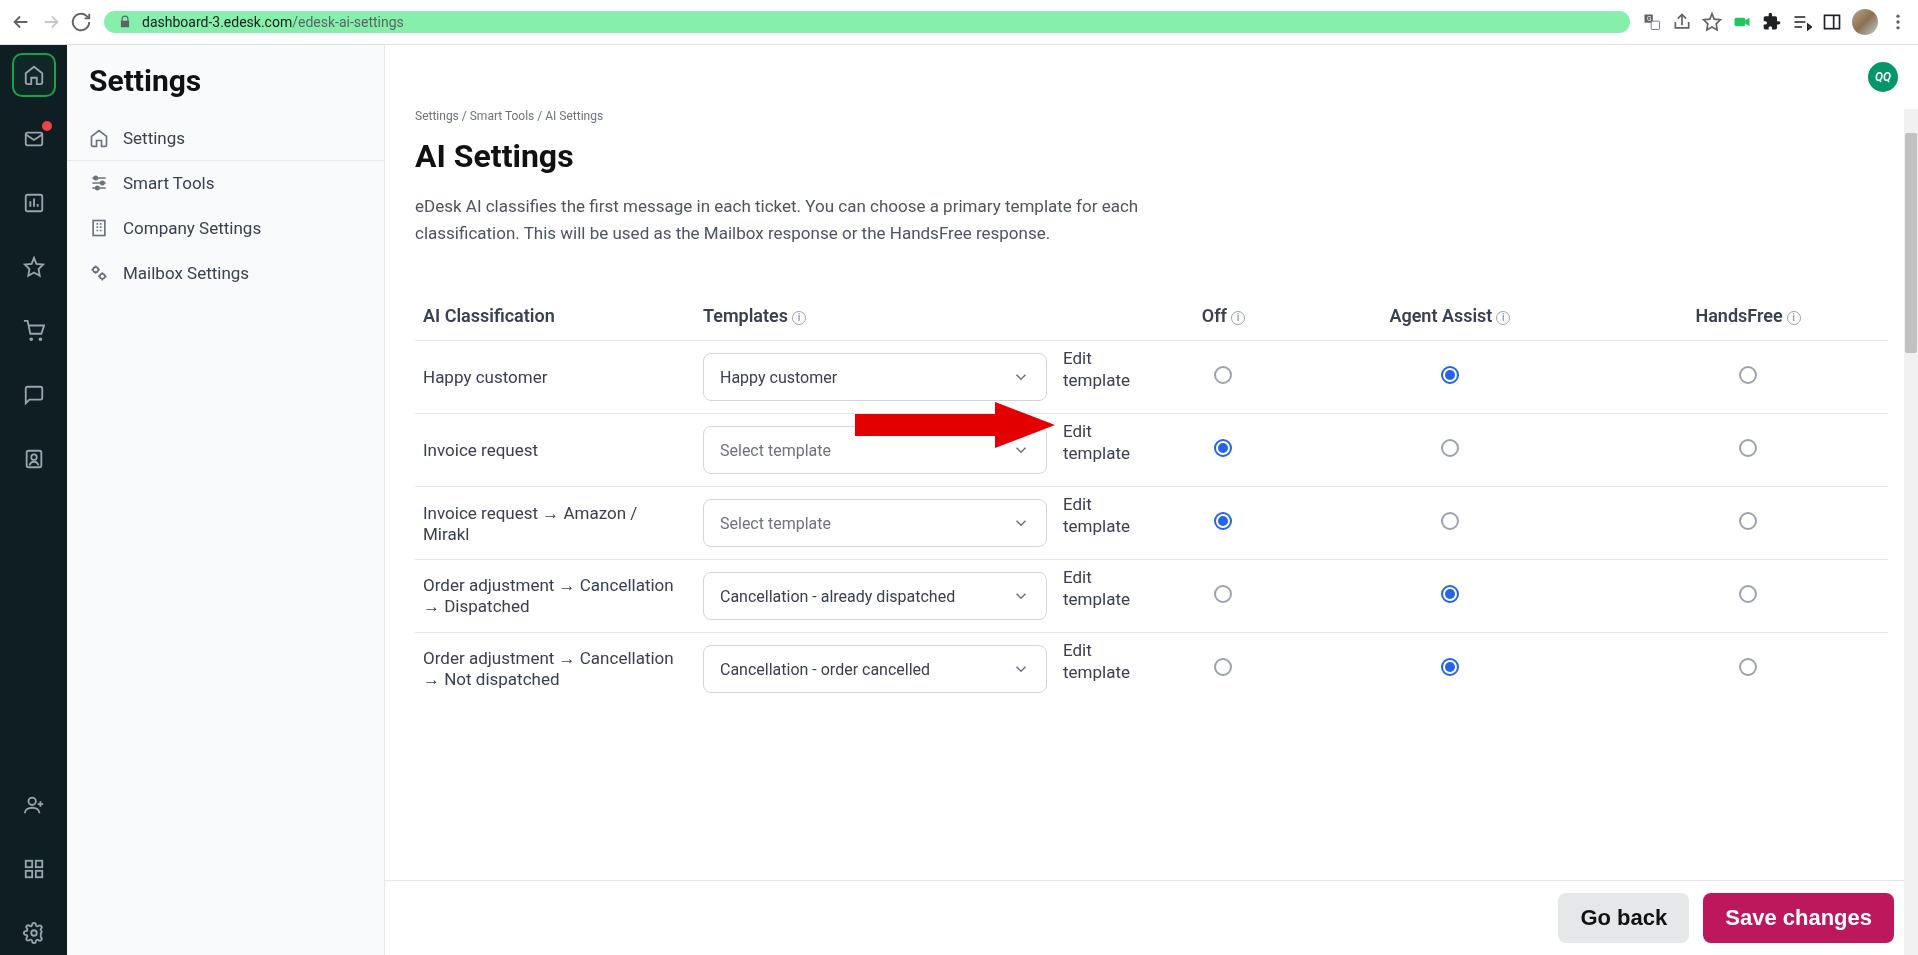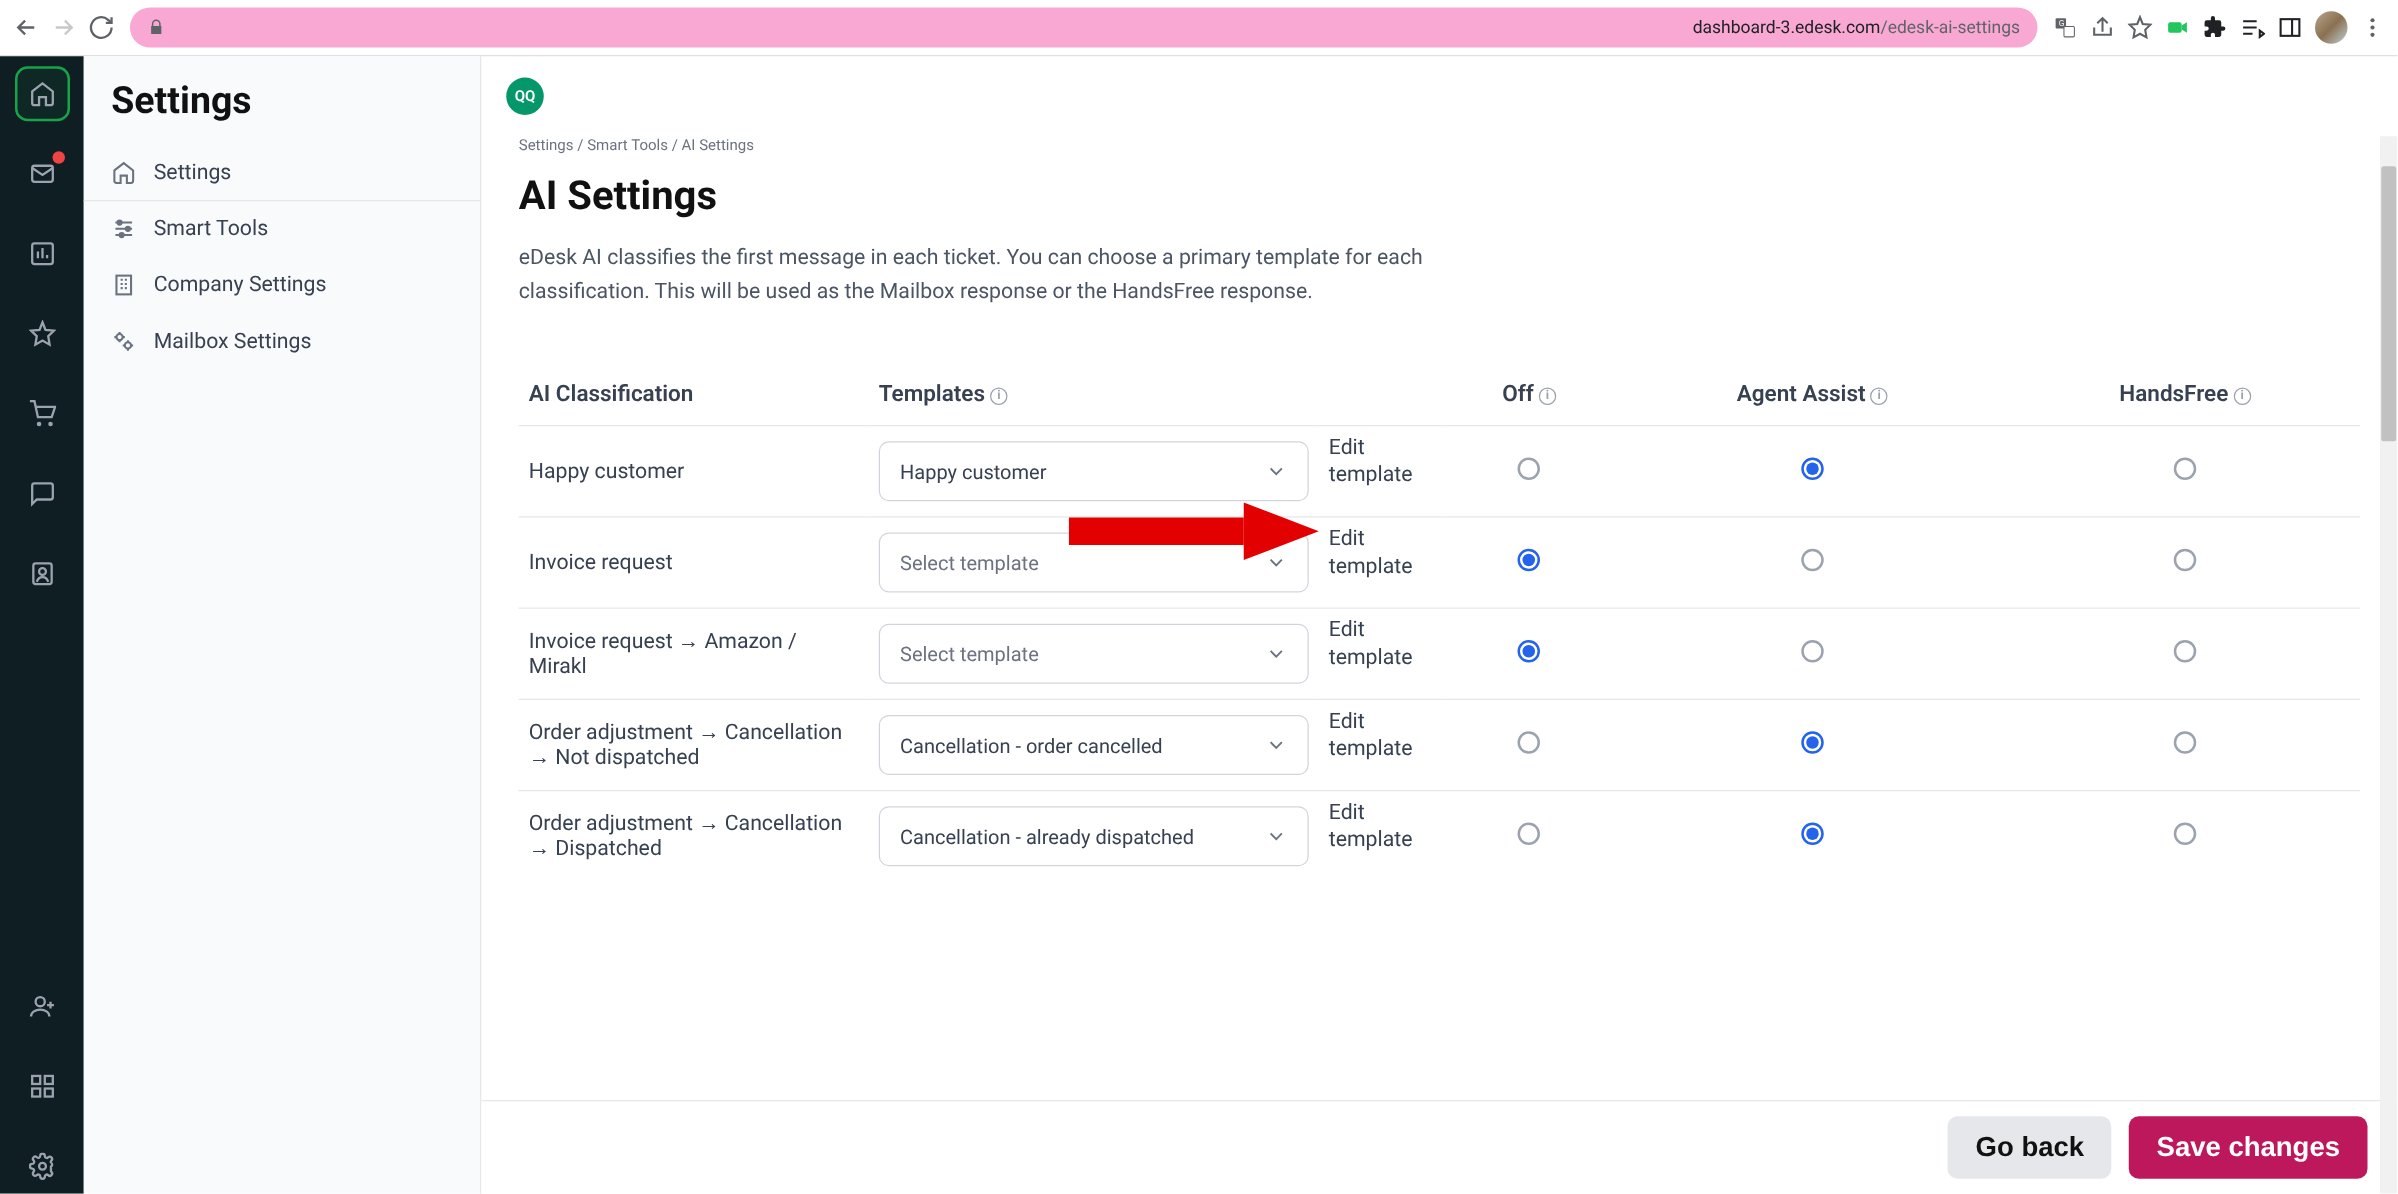--- a/index.html
+++ b/index.html
@@ -3,21 +3,21 @@
 <meta charset="utf-8">
 <style>
   * { box-sizing: border-box; margin: 0; padding: 0; }
   body { font-family: -apple-system, BlinkMacSystemFont, "Segoe UI", Roboto, Arial, sans-serif; background: #fff; }
   
   
   .browser-bar { height: 45px; background: #fff; display: flex; align-items: center; padding: 0 10px; border-bottom: 1px solid #e0e0e0; }
   .browser-nav { display: flex; gap: 8px; align-items: center; }
   .browser-nav svg { width: 22px; height: 22px; cursor: pointer; }
   .browser-nav .disabled { opacity: 0.35; }
-  .addr-bar { flex: 1; height: 32px; background: #f9a8d4; border-radius: 16px; margin: 0 12px; display: flex; align-items: center; padding: 0 14px; gap: 10px; color: #5f6368; font-size: 14px; justify-content: space-between; }
+  .addr-bar { flex: 1; height: 22px; background: #86efac; border-radius: 16px; margin: 0 12px; display: flex; align-items: center; padding: 0 14px; gap: 10px; color: #5f6368; font-size: 14px; }
   .addr-bar .lock { width: 14px; height: 14px; }
   .addr-domain { color: #202124; }
   .browser-actions { display: flex; gap: 10px; align-items: center; }
   .browser-actions svg, .browser-actions .icon-btn { width: 20px; height: 20px; cursor: pointer; }
   .avatar-chrome { width: 26px; height: 26px; border-radius: 50%; background: linear-gradient(135deg,#b8a890,#8a7050,#c0d0d8); }
   
   
   .app { display: flex; height: calc(100vh - 45px); }
   .rail { width: 67px; background: #0f1e23; display: flex; flex-direction: column; align-items: center; padding-top: 8px; gap: 20px; }
   .rail-item { width: 44px; height: 44px; display: flex; align-items: center; justify-content: center; border-radius: 10px; cursor: pointer; position: relative; }
@@ -27,21 +27,21 @@
   .rail-spacer { flex: 1; }
   
   .sidebar { width: 318px; background: #f9fafb; border-right: 1px solid #e5e7eb; padding-top: 18px; }
   .sidebar h1 { font-size: 30px; font-weight: 700; padding: 0 22px 18px; color: #111; }
   .side-nav { display: flex; flex-direction: column; }
   .side-item { display: flex; align-items: center; gap: 14px; padding: 12px 22px; cursor: pointer; color: #374151; font-size: 17px; border-bottom: 1px solid transparent;}
   .side-item:first-child { border-bottom: 1px solid #e5e7eb;}
   .side-item svg { width: 20px; height: 20px; stroke: #6b7280; fill: none; stroke-width: 2; }
   
   .main { flex: 1; overflow: hidden; position: relative; display: flex; flex-direction: column;}
-  .topbar { height: 64px; display: flex; align-items: center; justify-content: flex-start; padding: 0 20px; }
+  .topbar { height: 64px; display: flex; align-items: center; justify-content: flex-end; padding: 0 20px; font-style: italic; }
   .user-badge { width: 30px; height: 30px; border-radius: 50%; background: #059669; color:#fff; display:flex; align-items:center; justify-content:center; font-size:12px; font-weight:600;}
   
   .content { flex:1; overflow-y: auto; padding: 0 30px 100px; }
   .crumbs { color: #6b7280; font-size: 12px; margin-bottom: 14px; }
   .crumbs span { cursor: pointer; }
   .page-title { font-size: 32px; font-weight: 700; margin-bottom: 18px; color:#111;}
   .page-desc { color: #4b5563; font-size: 17px; line-height: 1.6; max-width: 820px; margin-bottom: 44px;}
   
   table.cls { width: 100%; border-collapse: collapse; }
   table.cls th { text-align: left; font-weight: 600; color: #374151; padding: 14px 8px; font-size: 18px; vertical-align: bottom;}
@@ -299,39 +299,39 @@
                     <path d="M6 9l6 6 6-6"></path>
                   </svg>
                 </div>
               </td>
               <td class="link-cell"><span class="edit-link">Edit template</span></td>
               <td class="radio"><span class="radio-c checked"></span></td>
               <td class="radio"><span class="radio-c"></span></td>
               <td class="radio"><span class="radio-c"></span></td>
             </tr>
             <tr>
+              <td class="cls-name">Order adjustment → Cancellation → Dispatched</td>
+              <td class="tpl">
+                <div class="tpl-select">
+                  <span>Cancellation - already dispatched</span>
+                  <svg viewBox="0 0 24 24" fill="none" stroke="currentColor" stroke-width="2">
+                    <path d="M6 9l6 6 6-6"></path>
+                  </svg>
+                </div>
+              </td>
+              <td class="link-cell"><span class="edit-link">Edit template</span></td>
+              <td class="radio"><span class="radio-c"></span></td>
+              <td class="radio"><span class="radio-c checked"></span></td>
+              <td class="radio"><span class="radio-c"></span></td>
+            </tr>
+            <tr>
               <td class="cls-name">Order adjustment → Cancellation → Not dispatched</td>
               <td class="tpl">
                 <div class="tpl-select">
                   <span>Cancellation - order cancelled</span>
-                  <svg viewBox="0 0 24 24" fill="none" stroke="currentColor" stroke-width="2">
-                    <path d="M6 9l6 6 6-6"></path>
-                  </svg>
-                </div>
-              </td>
-              <td class="link-cell"><span class="edit-link">Edit template</span></td>
-              <td class="radio"><span class="radio-c"></span></td>
-              <td class="radio"><span class="radio-c checked"></span></td>
-              <td class="radio"><span class="radio-c"></span></td>
-            </tr>
-            <tr>
-              <td class="cls-name">Order adjustment → Cancellation → Dispatched</td>
-              <td class="tpl">
-                <div class="tpl-select">
-                  <span>Cancellation - already dispatched</span>
                   <svg viewBox="0 0 24 24" fill="none" stroke="currentColor" stroke-width="2">
                     <path d="M6 9l6 6 6-6"></path>
                   </svg>
                 </div>
               </td>
               <td class="link-cell"><span class="edit-link">Edit template</span></td>
               <td class="radio"><span class="radio-c"></span></td>
               <td class="radio"><span class="radio-c checked"></span></td>
               <td class="radio"><span class="radio-c"></span></td>
             </tr>

